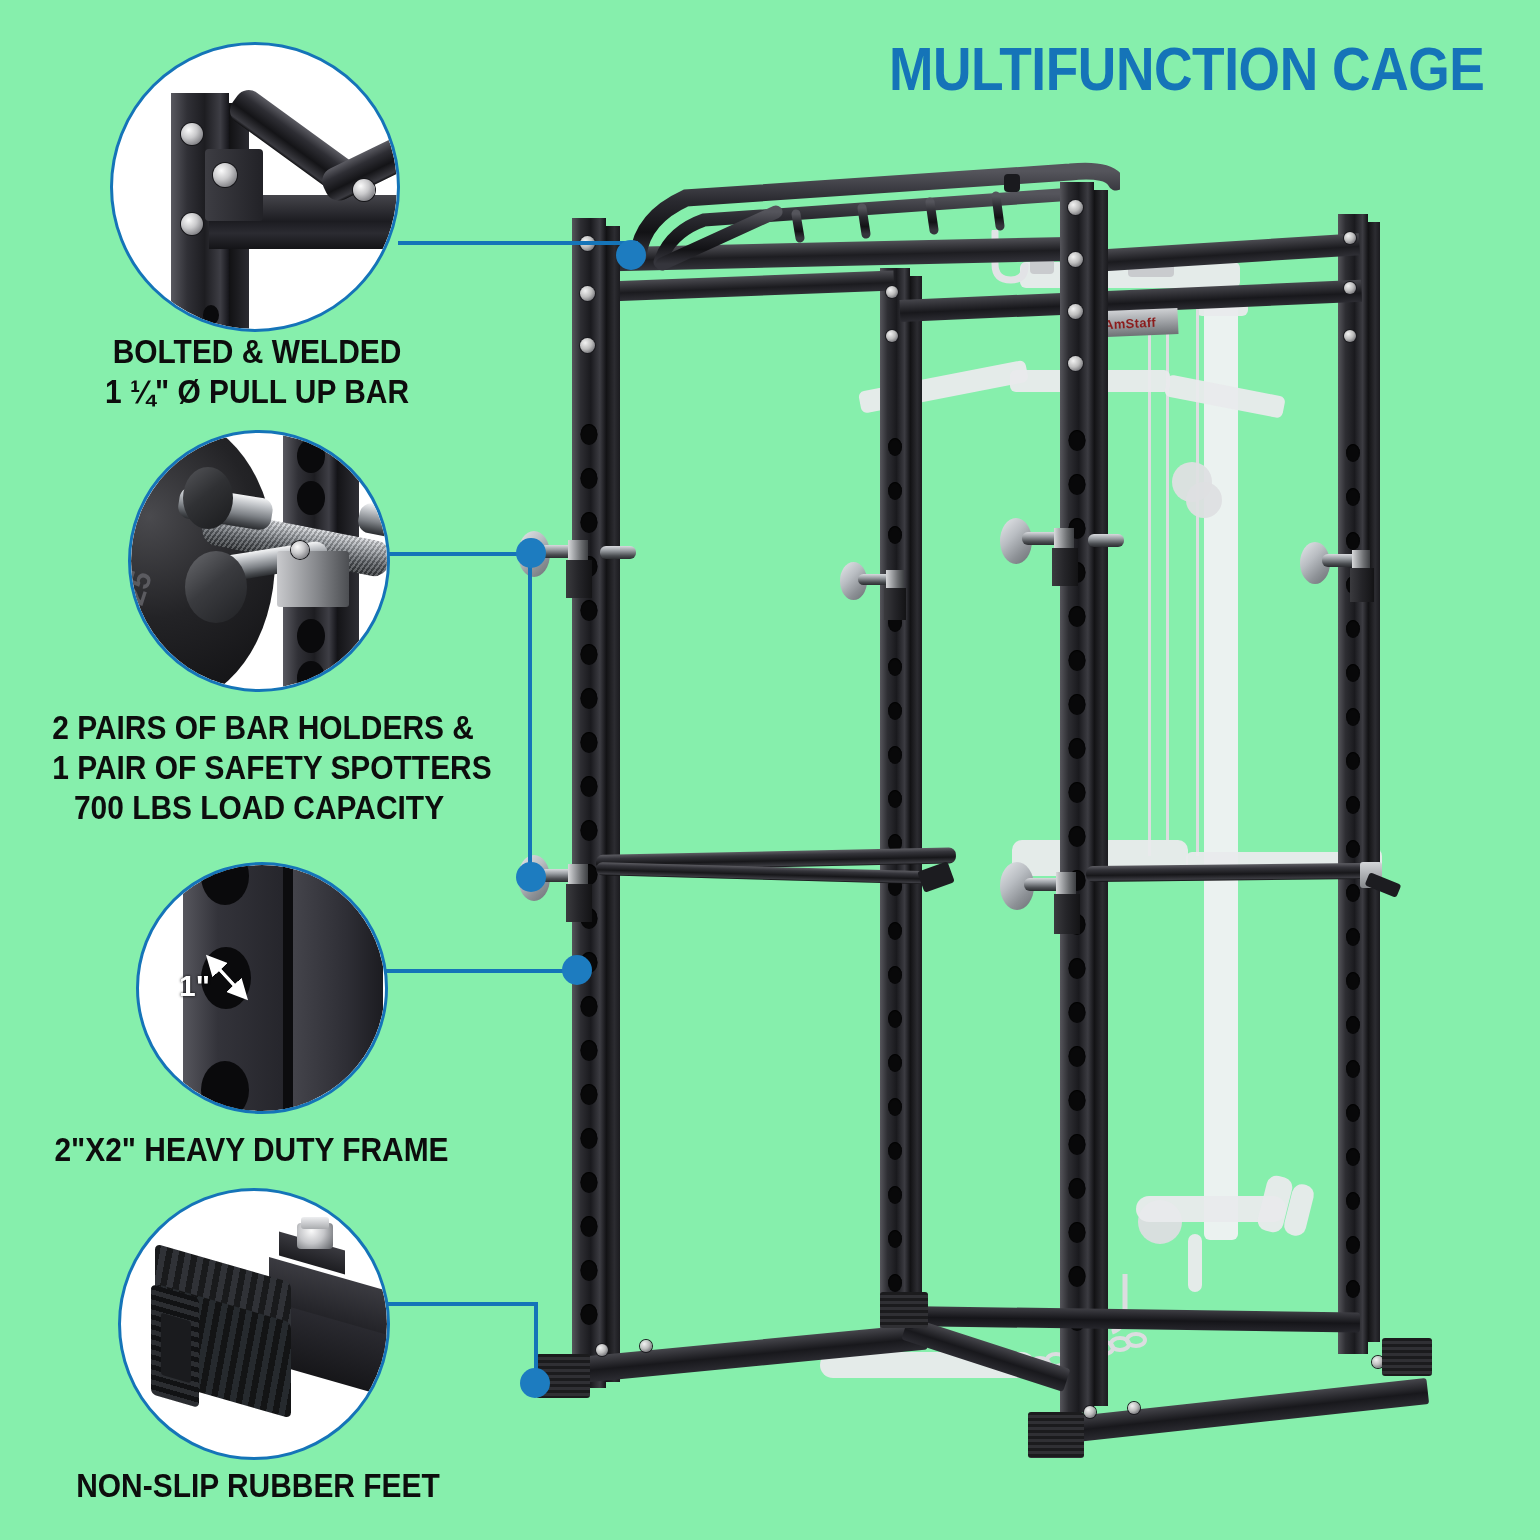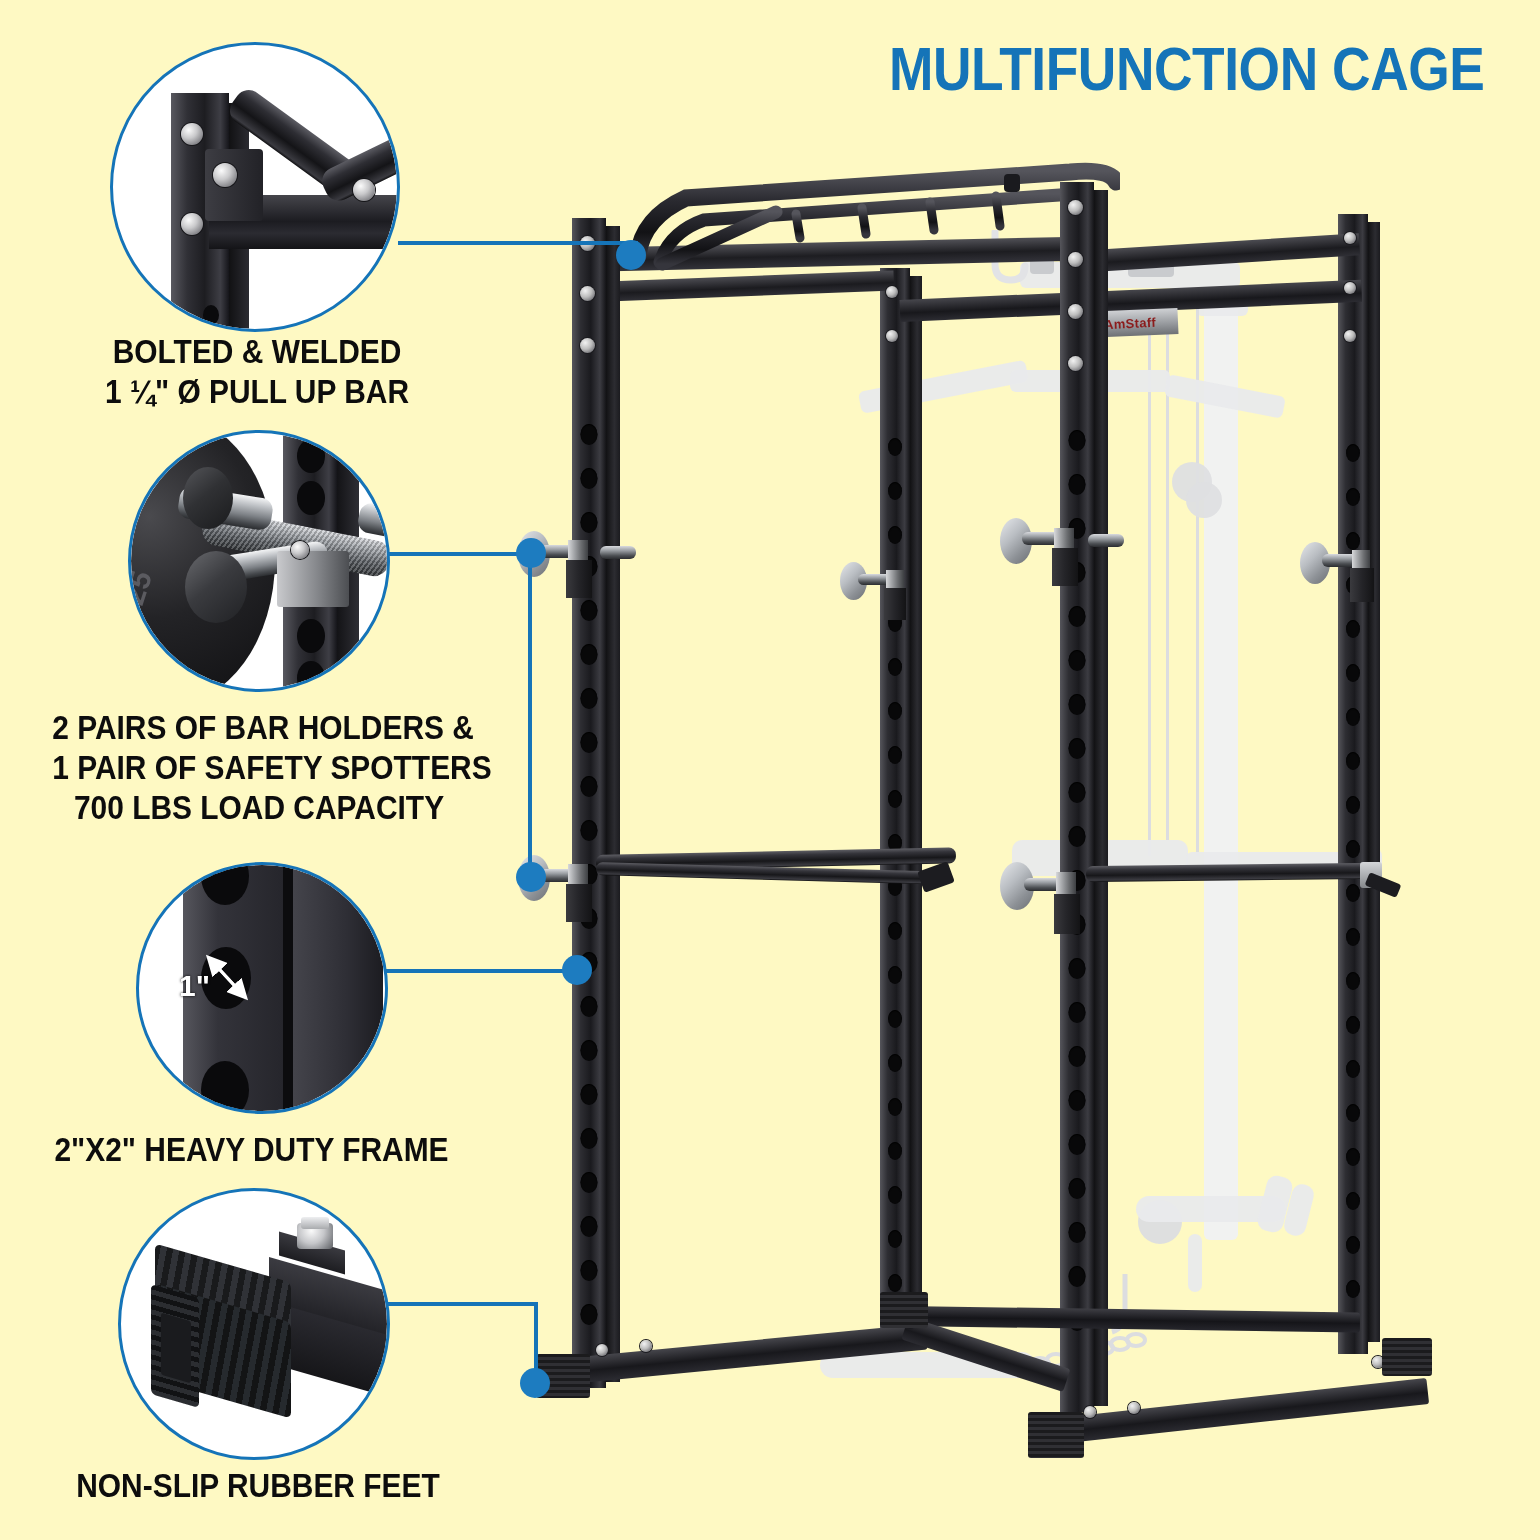--- a/index.html
+++ b/index.html
@@ -9,21 +9,21 @@
     height: 1540px;
     background: #ffffff;
     font-family: "Liberation Sans", sans-serif;
     overflow: hidden;
   }
 
   #page {
     position: relative;
     width: 1540px;
     height: 1540px;
-    background: #fef9c3;
+    background: #86efac;
   }
 
   
   #title {
     position: absolute;
     right: 56px;
     top: 38px;
     font-family: "Liberation Sans", sans-serif;
     font-weight: bold;
     font-size: 62px;

